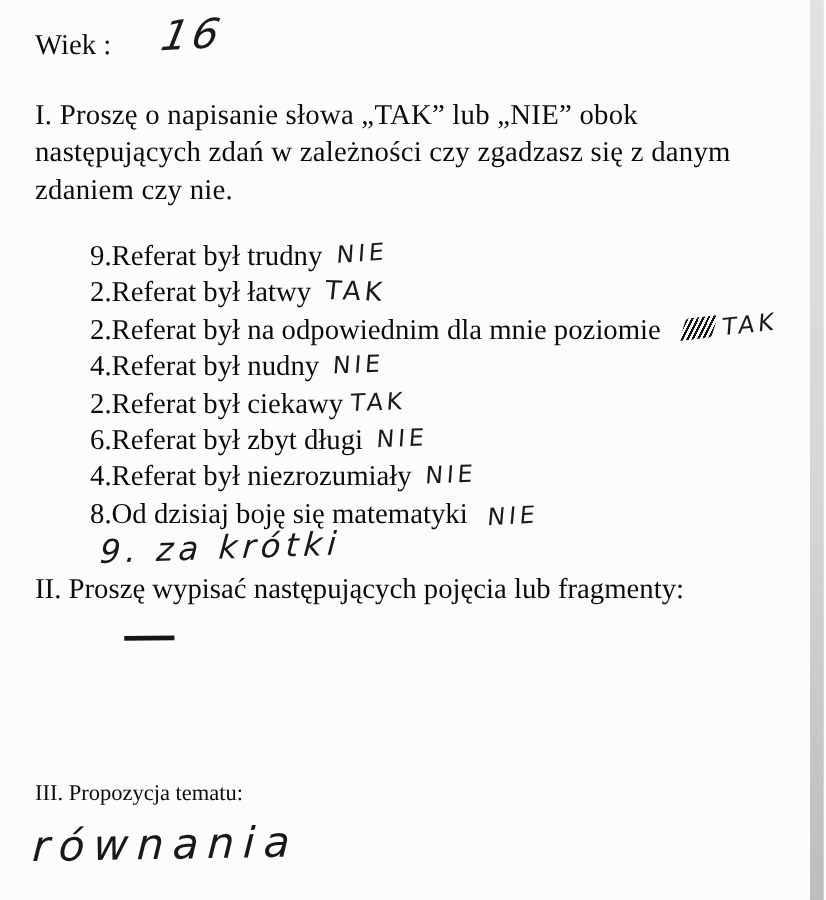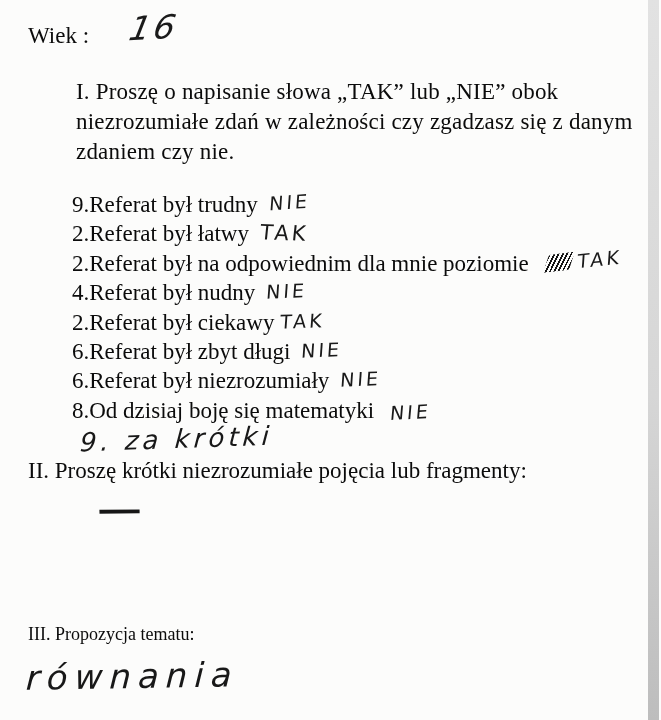--- a/index.html
+++ b/index.html
@@ -47,21 +47,20 @@
   }
 
   
   .instruction {
     position: absolute;
     left: 28px;
     top: 77px;
     font-size: 23px;
     line-height: 30px;
     letter-spacing: 0.2px;
-    margin-left: 48px;
   }
 
   
   .items {
     position: absolute;
     left: 72px;
     top: 190px;
     font-size: 23px;
   }
   .item {
@@ -161,21 +160,21 @@
 
   <div class="scan-strip"></div>
 
   <div class="age-row">
     <span class="printed">Wiek :</span>
     <span class="hw hw-age">16</span>
   </div>
 
   <div class="instruction printed">
     <div>I. Proszę o napisanie słowa „TAK” lub „NIE” obok</div>
-    <div>niezrozumiałe zdań w zależności czy zgadzasz się z danym</div>
+    <div>następujących zdań w zależności czy zgadzasz się z danym</div>
     <div>zdaniem czy nie.</div>
   </div>
 
   <div class="items">
     <div class="item">
       <span class="printed">9.Referat był trudny</span><span class="hw hw-ans">NIE</span>
     </div>
     <div class="item">
       <span class="printed">2.Referat był łatwy</span><span class="hw hw-ans">TAK</span>
     </div>
@@ -185,28 +184,28 @@
     <div class="item">
       <span class="printed">4.Referat był nudny</span><span class="hw hw-ans">NIE</span>
     </div>
     <div class="item">
       <span class="printed">2.Referat był ciekawy</span><span class="hw hw-ans">TAK</span>
     </div>
     <div class="item">
       <span class="printed">6.Referat był zbyt długi</span><span class="hw hw-ans">NIE</span>
     </div>
     <div class="item">
-      <span class="printed">6.Referat był niezrozumiały</span><span class="hw hw-ans">NIE</span>
+      <span class="printed">4.Referat był niezrozumiały</span><span class="hw hw-ans">NIE</span>
     </div>
     <div class="item">
       <span class="printed">8.Od dzisiaj boję się matematyki</span><span class="hw hw-ans">NIE</span>
     </div>
   </div>
 
   <div class="hw hw-note">9. za krótki</div>
 
-  <div class="sec2-title printed">II. Proszę krótki niezrozumiałe pojęcia lub fragmenty:</div>
+  <div class="sec2-title printed">II. Proszę wypisać następujących pojęcia lub fragmenty:</div>
   <div class="hw hw-dash">—</div>
 
   <div class="sec3-title printed">III. Propozycja tematu:</div>
   <div class="hw hw-topic">równania</div>
 
 </div>
 
 </body></html>

